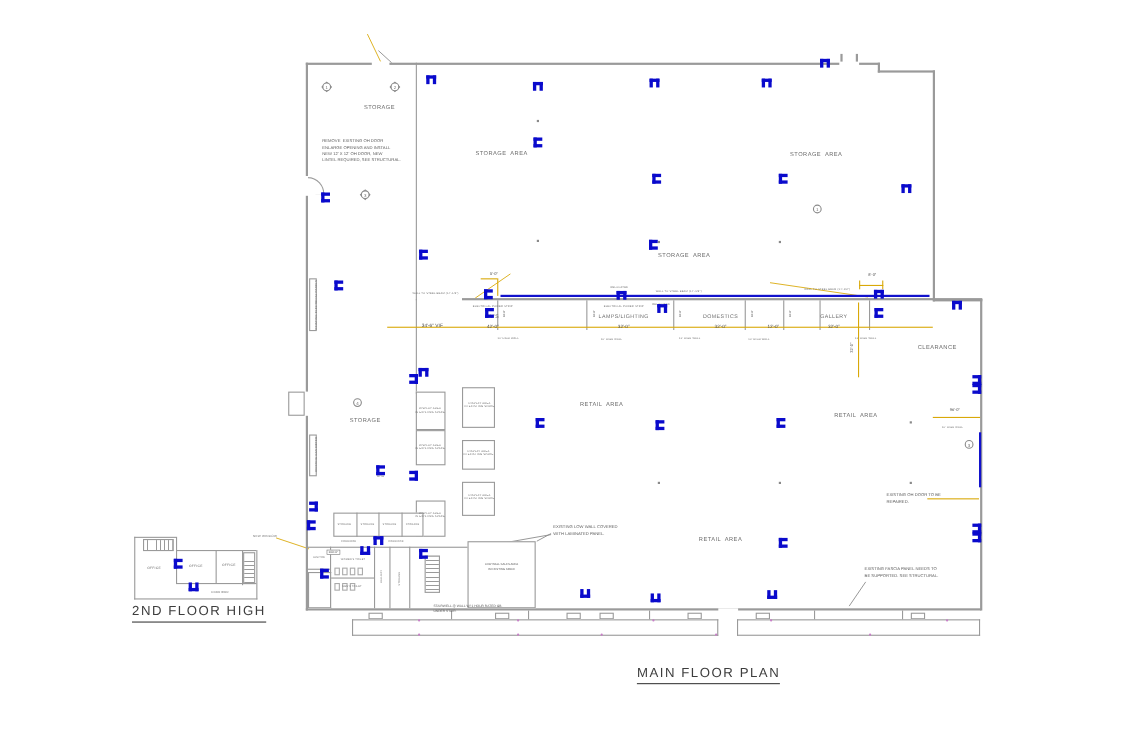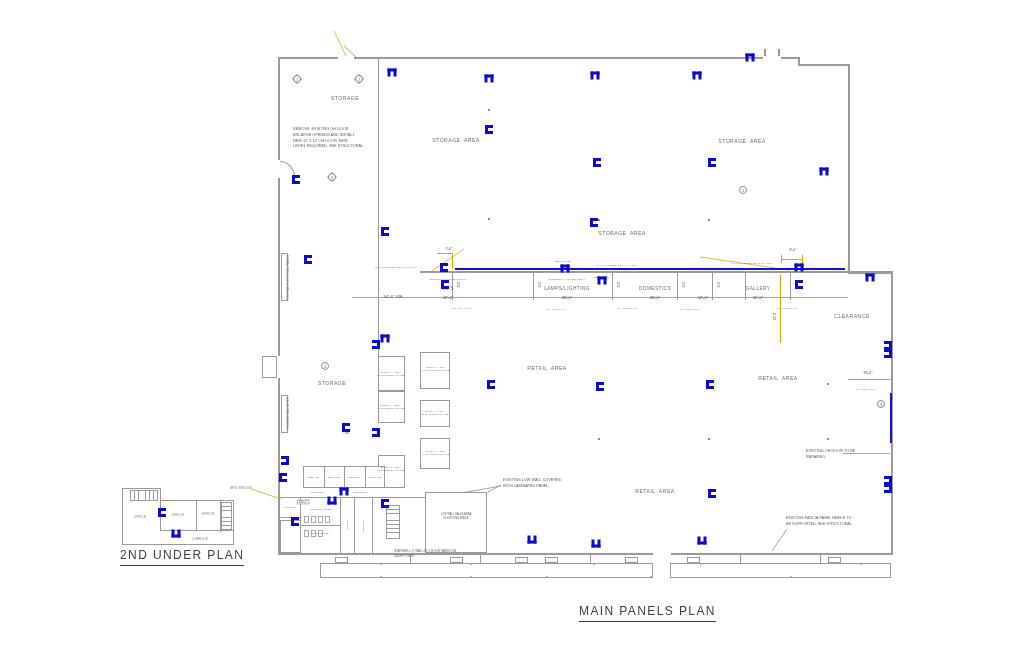--- a/index.html
+++ b/index.html
@@ -43,22 +43,22 @@
       <line x1="344" y1="46" x2="356" y2="57"></line>
     </g>
     <g stroke="#d9a808" stroke-width="0.8">
       <line x1="432" y1="271" x2="464" y2="249"></line>
       <line x1="700" y1="257" x2="789" y2="270"></line>
       <line x1="251" y1="489" x2="281" y2="499"></line>
       <line x1="334" y1="31" x2="346" y2="56"></line>
     </g>
   </svg>
 
-  <div class="title" style="left:120px;top:548px">2ND  UNDER  PLAN</div>
-  <div class="title" style="left:579px;top:604px">MAIN  PANELS  PLAN</div>
+  <div class="title" style="left:120px;top:548px">2ND  FLOOR  HIGH</div>
+  <div class="title" style="left:579px;top:604px">MAIN  FLOOR  PLAN</div>
 <div class="w" style="left: 278px; top: 57px; width: 522px; height: 2px;"></div>
     <div class="w" style="left: 798px; top: 57px; width: 2px; height: 9px;"></div>
     <div class="w" style="left: 798px; top: 64px; width: 52px; height: 2px;"></div>
     <div class="w" style="left: 848px; top: 64px; width: 2px; height: 210px;"></div>
     <div class="w" style="left: 848px; top: 272px; width: 45px; height: 2px;"></div>
     <div class="w" style="left: 891px; top: 272px; width: 2px; height: 283px;"></div>
     <div class="w" style="left: 278px; top: 553px; width: 614px; height: 2px;"></div>
     <div class="w" style="left: 278px; top: 57px; width: 2px; height: 498px;"></div>
     <div class="w" style="left: 378px; top: 57px; width: 1px; height: 216px;"></div>
     <div class="w" style="left: 378px; top: 272px; width: 1px; height: 86px;"></div>

